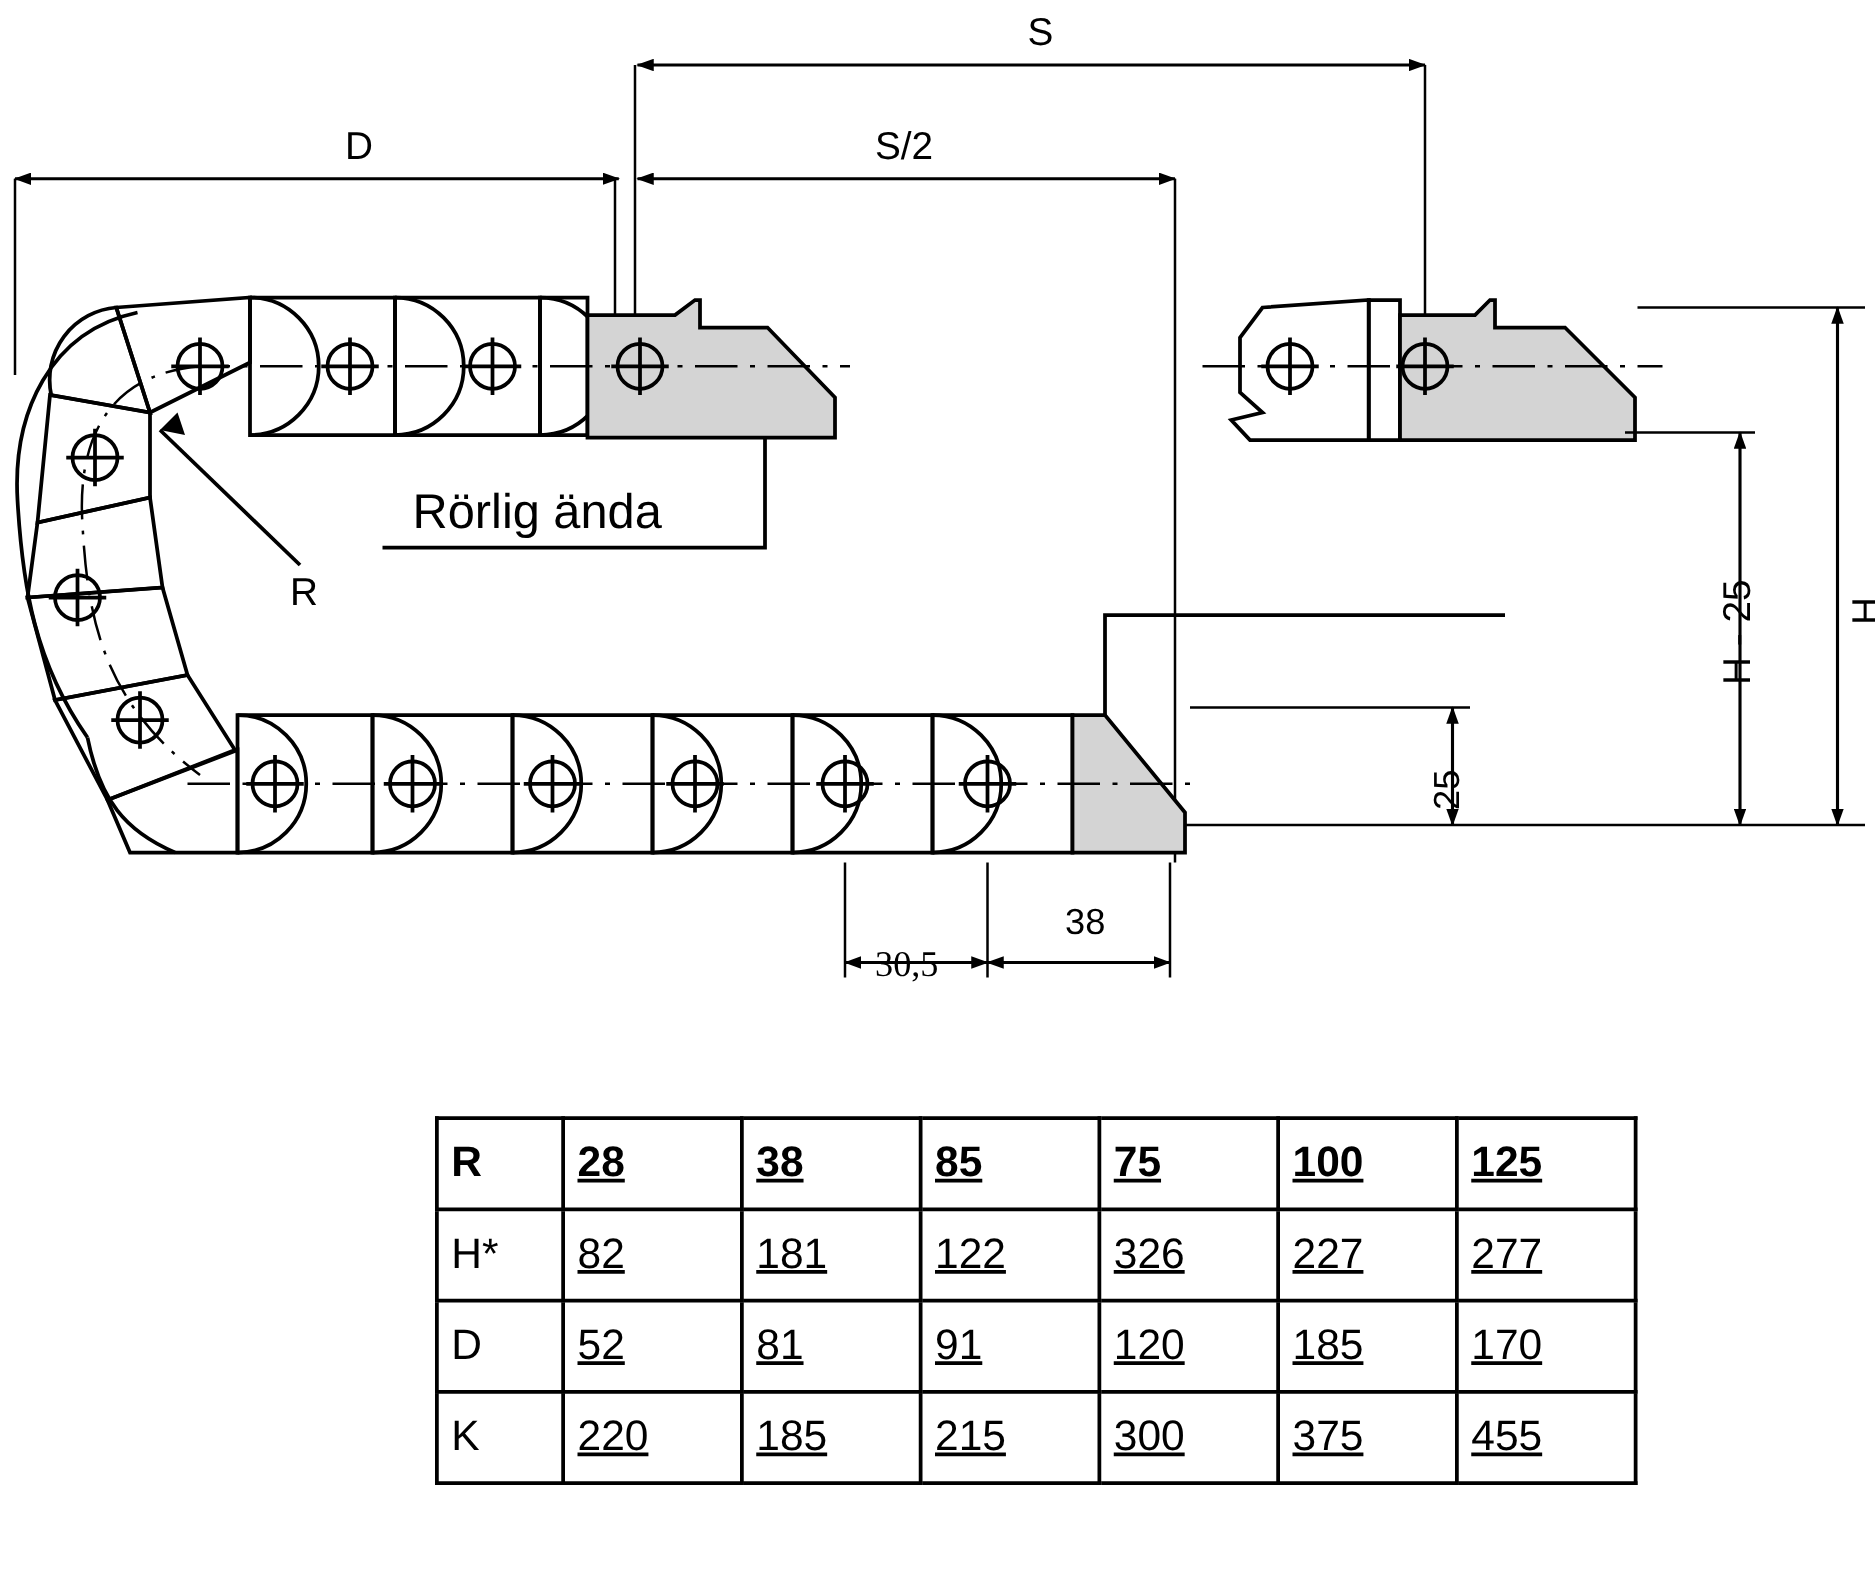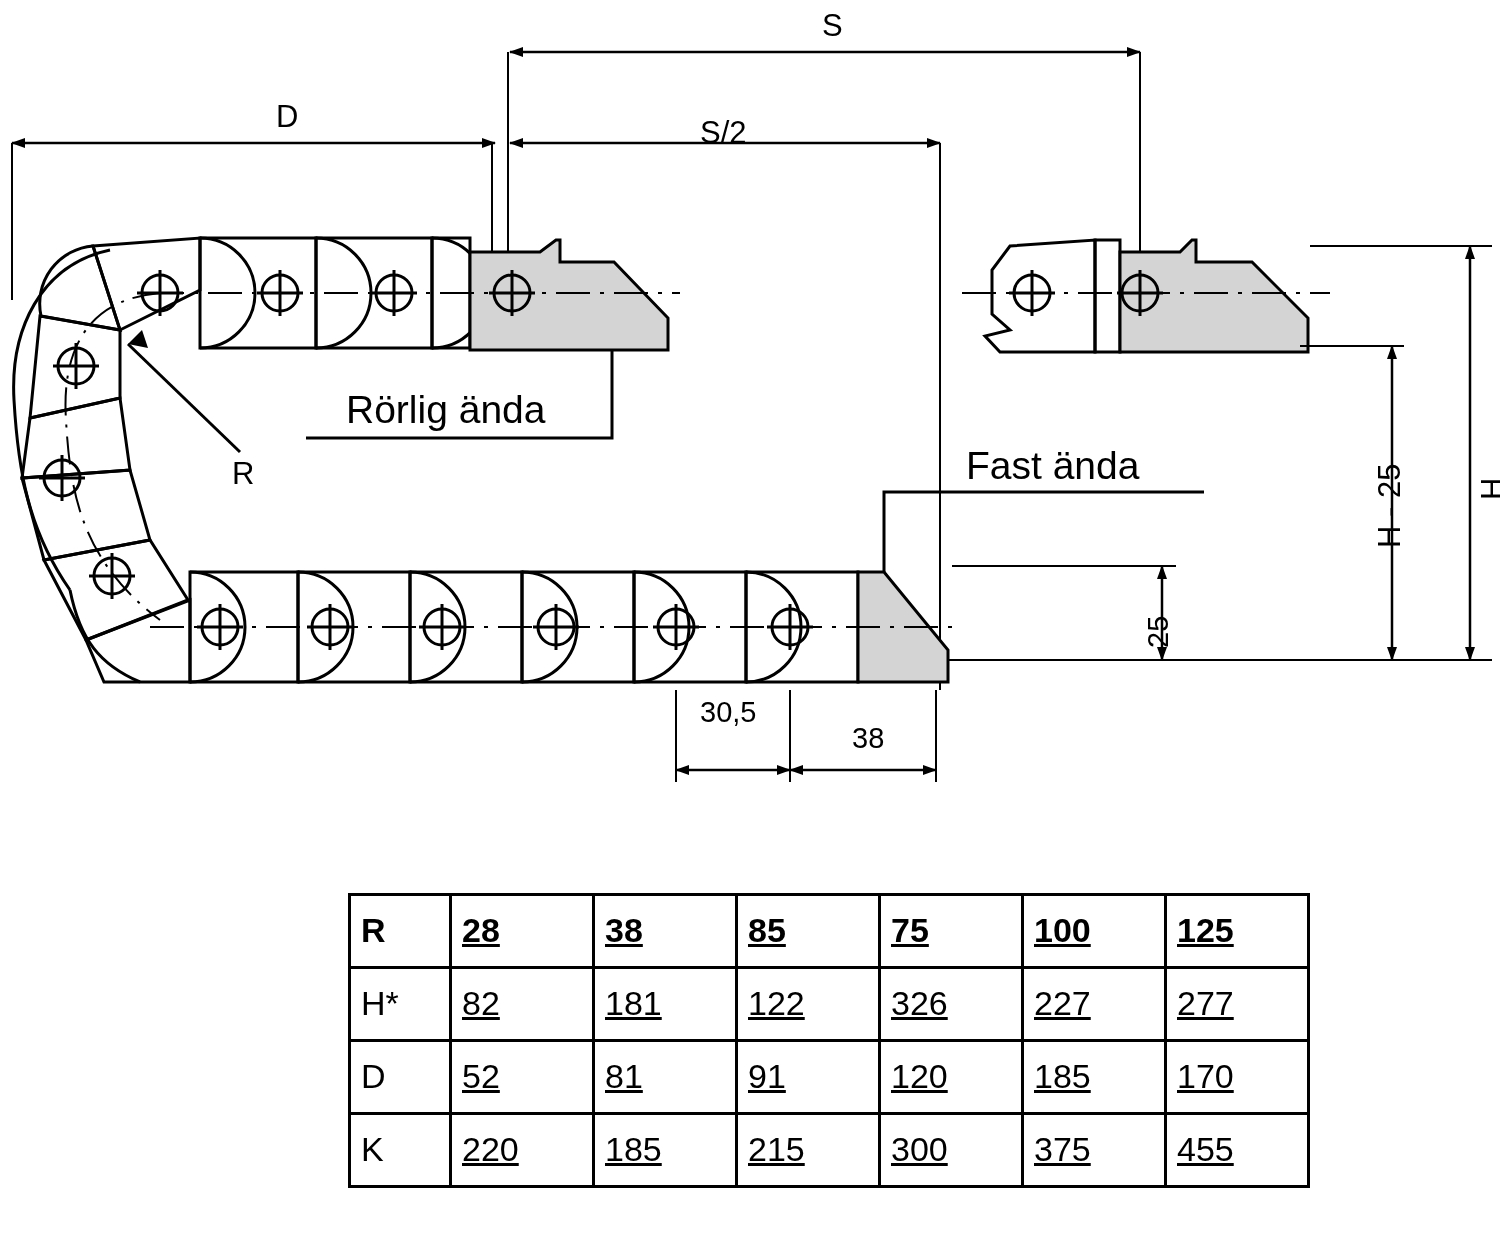--- a/index.html
+++ b/index.html
@@ -209,28 +209,27 @@
       <line x1="790" y1="690" x2="790" y2="782" stroke-width="2"></line>
       <line x1="936" y1="690" x2="936" y2="782" stroke-width="2"></line>
 
       <path d="M612,350 L612,438 L306,438" stroke-width="3"></path>
 
       <path d="M884,572 L884,492 L1204,492" stroke-width="3"></path>
     </g>
   </svg>
 
   <div class="lbl dim-label" style="left:822px; top:8px;">S</div>
-  <div class="lbl dim-label" style="left:700px; top:99px;margin-top:16px;">S/2</div>
+  <div class="lbl dim-label" style="left:700px; top:99px;">S/2</div>
   <div class="lbl dim-label" style="left:276px; top:99px;">D</div>
   <div class="lbl dim-label" style="left:232px; top:456px;">R</div>
 
-  <div class="lbl callout-label" style="left:346px; top:388px;">Rörlig ända</div>
-  <div class="lbl callout-label" style="left:966px; top:444px;">Fast ända</div>
-
-  <div class="lbl small-dim" style="left:700px; top:696px;">30,5</div>
+  <div class="lbl callout-label" style="left:330px; top:388px;">Rörlig ända</div>
+
+  <div class="lbl small-dim" style="left:700px; top:756px;font-family:Liberation Serif, serif;">30,5</div>
   <div class="lbl small-dim" style="left:852px; top:722px;">38</div>
 
   <div class="lbl dim-label rot90" style="left:1475px; top:500px;">H</div>
   <div class="lbl dim-label rot90" style="left:1372px; top:548px;">H - 25</div>
   <div class="lbl small-dim rot90" style="left:1142px; top:648px;">25</div>
 
   <table id="spec-table">
     <tbody>
       <tr class="header">
         <td class="c0">R</td>

